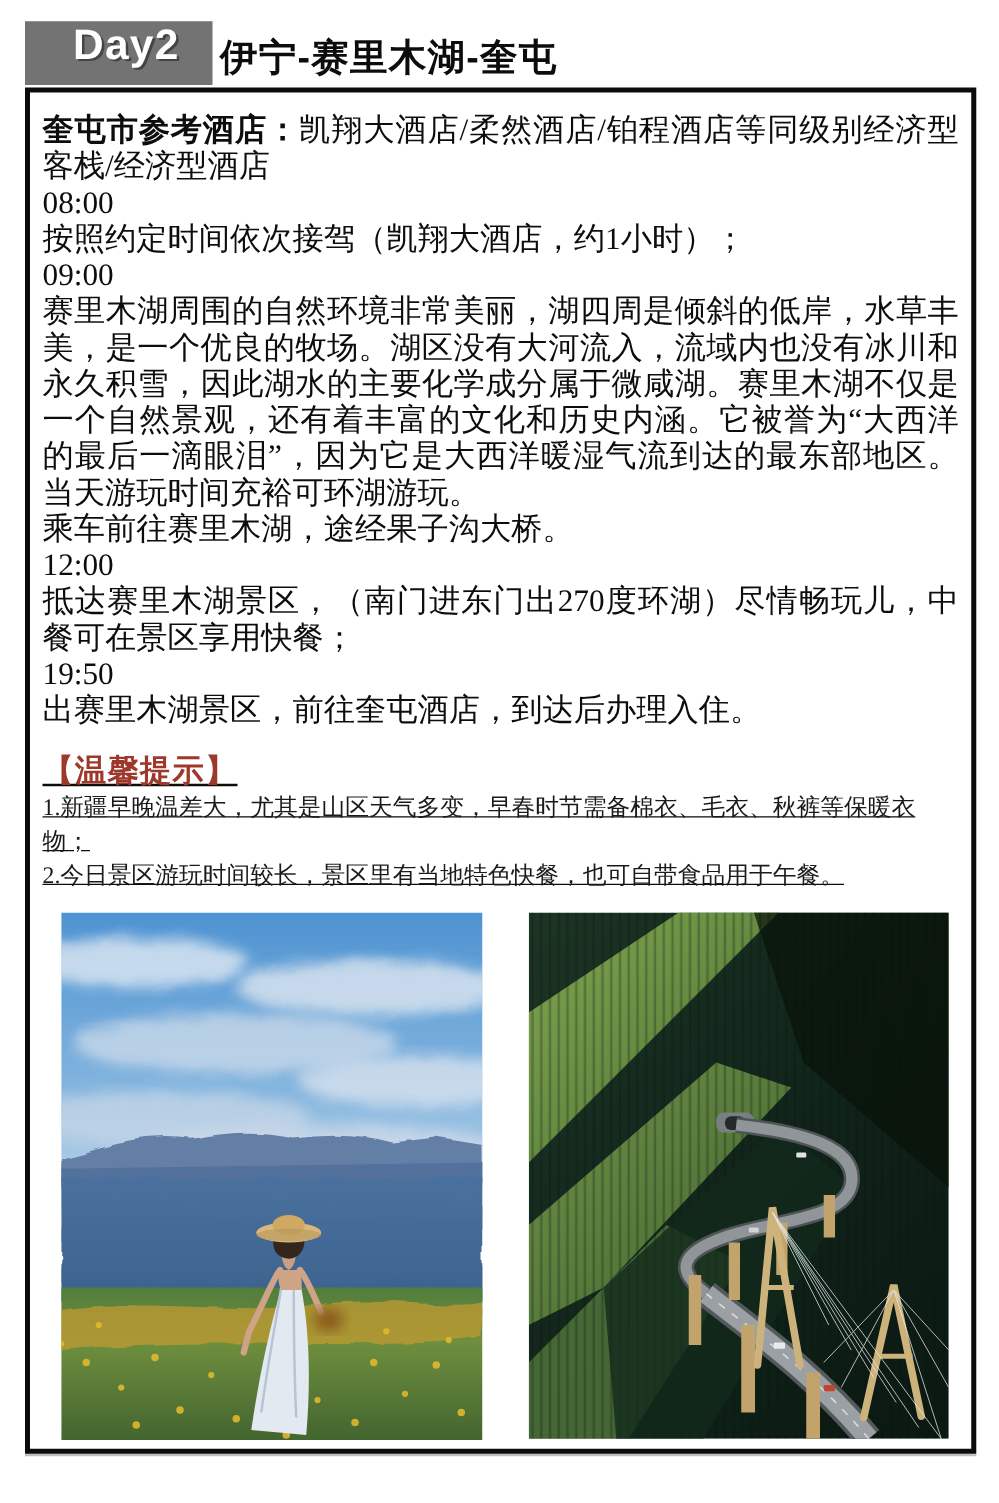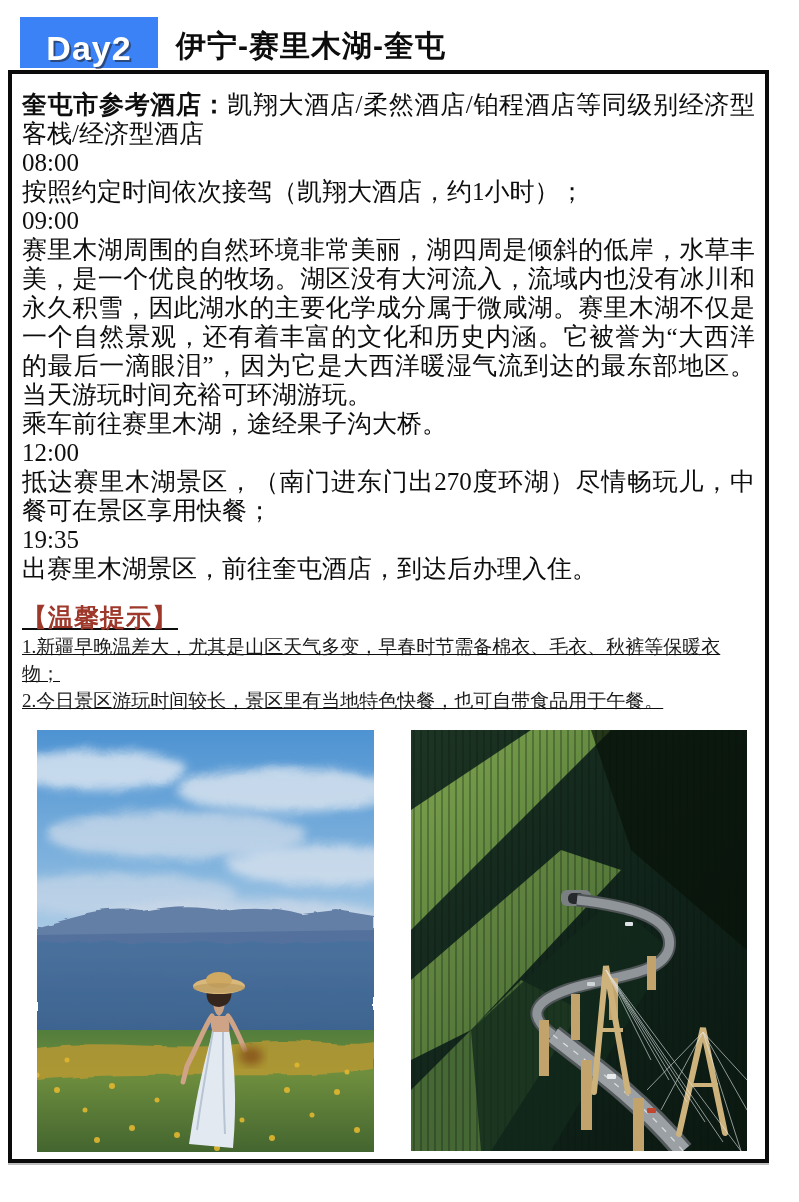--- a/index.html
+++ b/index.html
@@ -7,38 +7,38 @@
     width:799px;height:1202px;
     background:#ffffff;
     position:relative;
     font-family:"Liberation Serif","DejaVu Serif",serif;
     color:#0d0d0d;
     overflow:hidden;
   }
   
   .day-badge{
     position:absolute;left:20px;top:17px;width:138px;height:51px;
-    background:#3b82f6;
-    display:flex;align-items:flex-end;justify-content:center;
+    background:#737373;
+    display:flex;align-items:flex-start;justify-content:center;padding-left:12px;
   }
   .day-badge span{
     font-family:"Liberation Sans","DejaVu Sans",sans-serif;
     font-weight:bold;font-size:34px;color:#ffffff;
     text-shadow:2px 2px 0 rgba(30,30,30,0.55);
     letter-spacing:1px;
   }
   .route-title{
     position:absolute;left:176px;top:26px;
     font-family:"Liberation Sans","DejaVu Sans",sans-serif;
     font-weight:700;font-size:30px;color:#0c0c0c;
     letter-spacing:1px;white-space:nowrap;
   }
   
   .main-box{
-    position:absolute;left:8px;top:70px;
+    position:absolute;left:20px;top:70px;
     width:761px;height:1093px;box-sizing:border-box;
     border:4px solid #0b0b0b;background:#ffffff;
     padding:16px 10px 0 10px;
     box-shadow:0 2px 0 rgba(0,0,0,0.25);
   }
   .body-text p{margin:0;font-size:25px;line-height:29px;text-align:justify;}
   .hotel-line b{font-weight:bold;}
   .sched-time{font-size:25px;line-height:29px;}
   .sched-para{margin:0;font-size:25px;line-height:29px;text-align:justify;}
   
@@ -68,21 +68,21 @@
   <div class="body-text">
     <p class="hotel-line"><b>奎屯市参考酒店：</b><span>凯翔大酒店/柔然酒店/铂程酒店等同级别经济型客栈/经济型酒店</span></p>
     <div id="schedule-list">
         <div class="sched-time">08:00</div>
         <p class="sched-para">按照约定时间依次接驾（凯翔大酒店，约1小时）；</p>
         <div class="sched-time">09:00</div>
         <p class="sched-para">赛里木湖周围的自然环境非常美丽，湖四周是倾斜的低岸，水草丰美，是一个优良的牧场。湖区没有大河流入，流域内也没有冰川和永久积雪，因此湖水的主要化学成分属于微咸湖。赛里木湖不仅是一个自然景观，还有着丰富的文化和历史内涵。它被誉为“大西洋的最后一滴眼泪”，因为它是大西洋暖湿气流到达的最东部地区。当天游玩时间充裕可环湖游玩。</p>
         <p class="sched-para">乘车前往赛里木湖，途经果子沟大桥。</p>
         <div class="sched-time">12:00</div>
         <p class="sched-para">抵达赛里木湖景区，（南门进东门出270度环湖）尽情畅玩儿，中餐可在景区享用快餐；</p>
-        <div class="sched-time">19:35</div>
+        <div class="sched-time">19:50</div>
         <p class="sched-para">出赛里木湖景区，前往奎屯酒店，到达后办理入住。</p>
       </div>
   </div>
 
   <div class="tips-section">
     <div class="tips-title">【温馨提示】</div>
     <div id="tips-list">
         <p class="tip-item">1.新疆早晚温差大，尤其是山区天气多变，早春时节需备棉衣、毛衣、秋裤等保暖衣物；</p>
         <p class="tip-item">2.今日景区游玩时间较长，景区里有当地特色快餐，也可自带食品用于午餐。</p>
       </div>

